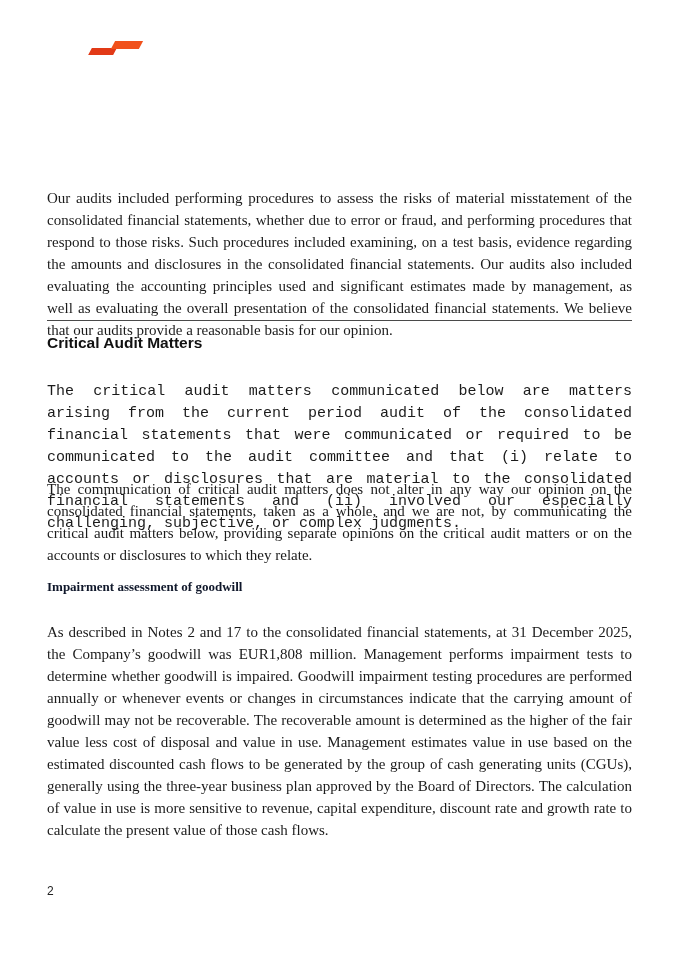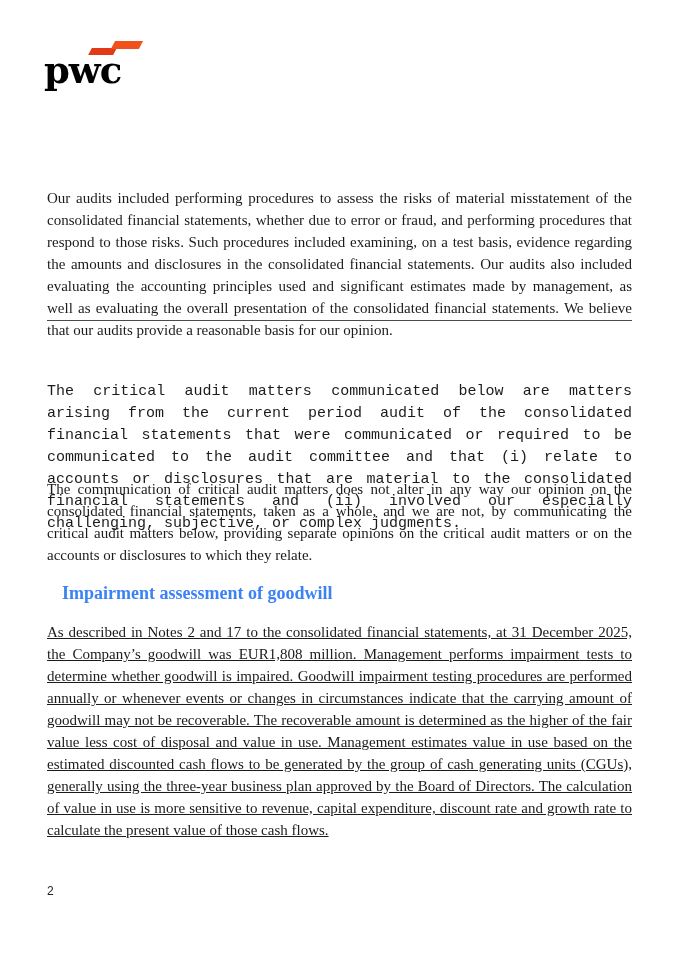--- a/index.html
+++ b/index.html
@@ -59,21 +59,21 @@
     position: absolute;
     left: 47px;
     width: 585px;
     font-size: 15px;
     line-height: 22px;
     text-align: justify;
   }
   .par-intro   { top: 172px; }
   .par-cam1    { top: 366px; font-family: Liberation Mono, monospace; }
   .par-cam2    { top: 463px; }
-  .par-goodwill{ top: 606px; text-decoration: underline; }
+  .par-goodwill{ top: 606px; }
 
   
   .section-rule {
     position: absolute;
     left: 47px;
     width: 585px;
     top: 320px;
     border-top: 1px solid #4a4a4a;
     height: 0;
   }
@@ -83,51 +83,51 @@
     top: 324px;
     font-family: "Liberation Sans", sans-serif;
     font-weight: bold;
     font-size: 15.5px;
     color: #111111;
   }
 
   
   .subheading {
     position: absolute;
-    left: 62px;
+    left: 47px;
     top: 568px;
-    font-size: 18px;
+    font-size: 13px;
     font-weight: bold;
-    color: #3b82f6;
+    color: #0f172a;
   }
 
   
   .page-number {
     position: absolute;
     left: 47px;
     top: 884px;
     font-family: "Liberation Sans", sans-serif;
     font-size: 12px;
     color: #222222;
   }
 </style>
 </head>
 <body>
 
 <div class="page">
 
   <div class="logo">
     <div class="swoosh-seg swoosh-left" style="background: rgb(226, 58, 23);"></div>
     <div class="swoosh-seg swoosh-right" style="background: rgb(241, 81, 27);"></div>
-    <div class="wordmark">pwc</div>
   </div>
 
   <p class="body-par par-intro">Our audits included performing procedures to assess the risks of material misstatement of the consolidated financial statements, whether due to error or fraud, and performing procedures that respond to those risks. Such procedures included examining, on a test basis, evidence regarding the amounts and disclosures in the consolidated financial statements. Our audits also included evaluating the accounting principles used and significant estimates made by management, as well as evaluating the overall presentation of the consolidated financial statements. We believe that our audits provide a reasonable basis for our opinion.</p>
 
   <div class="section-rule"></div>
+  <h1 class="section-title">Critical Audit Matters</h1>
 
   <p class="body-par par-cam1">The critical audit matters communicated below are matters arising from the current period audit of the consolidated financial statements that were communicated or required to be communicated to the audit committee and that (i) relate to accounts or disclosures that are material to the consolidated financial statements and (ii) involved our especially challenging, subjective, or complex judgments.</p>
 
   <p class="body-par par-cam2">The communication of critical audit matters does not alter in any way our opinion on the consolidated financial statements, taken as a whole, and we are not, by communicating the critical audit matters below, providing separate opinions on the critical audit matters or on the accounts or disclosures to which they relate.</p>
 
   <h2 class="subheading">Impairment assessment of goodwill</h2>
 
   <p class="body-par par-goodwill">As described in Notes 2 and 17 to the consolidated financial statements, at 31 December 2025, the Company’s goodwill was EUR1,808 million. Management performs impairment tests to determine whether goodwill is impaired. Goodwill impairment testing procedures are performed annually or whenever events or changes in circumstances indicate that the carrying amount of goodwill may not be recoverable. The recoverable amount is determined as the higher of the fair value less cost of disposal and value in use. Management estimates value in use based on the estimated discounted cash flows to be generated by the group of cash generating units (CGUs), generally using the three-year business plan approved by the Board of Directors. The calculation of value in use is more sensitive to revenue, capital expenditure, discount rate and growth rate to calculate the present value of those cash flows.</p>
 
   <div class="page-number">2</div>

